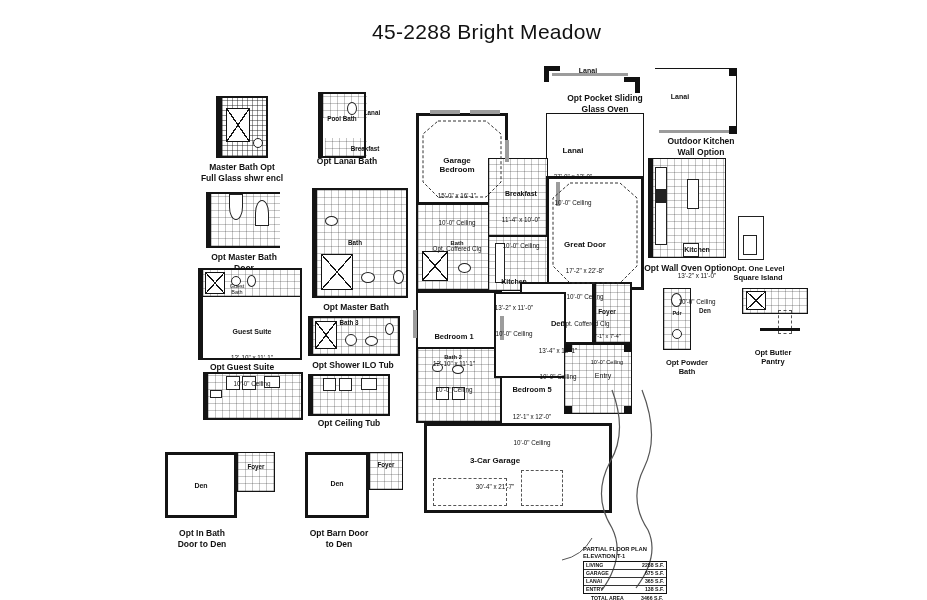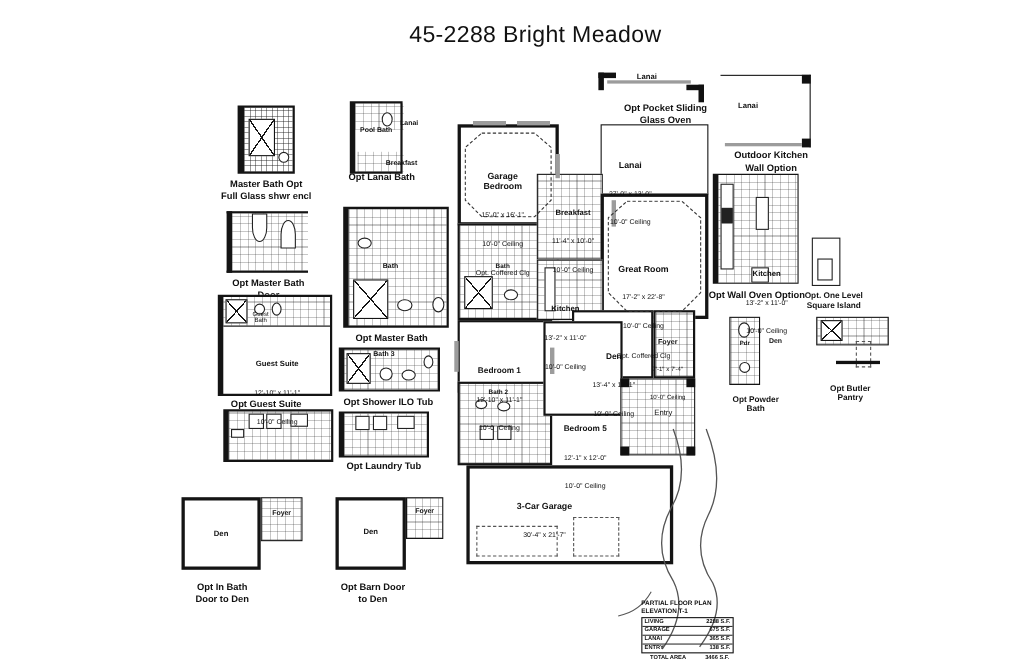--- a/index.html
+++ b/index.html
@@ -109,21 +109,21 @@
     <div class="fixr" style="left:34px;top:2px;width:14px;height:14px"></div>
     <div class="fixr" style="left:56px;top:2px;width:16px;height:12px"></div>
     <div class="fixr" style="left:2px;top:16px;width:12px;height:8px"></div>
   </div>
 
   <div class="room hatchlt" style="left:308px;top:374px;width:82px;height:42px;border-left-width:5px">
     <div class="fixr" style="left:10px;top:2px;width:13px;height:13px"></div>
     <div class="fixr" style="left:26px;top:2px;width:13px;height:13px"></div>
     <div class="fixr" style="left:48px;top:2px;width:16px;height:12px"></div>
   </div>
-  <div class="cap" style="left:304px;top:418px;width:90px">Opt Laundry Tub</div>
+  <div class="cap" style="left:304px;top:418px;width:90px">Opt Ceiling Tub</div>
 
   <div class="room" style="left:165px;top:452px;width:72px;height:66px;border-width:3px"></div>
   <div class="abs hatchlt" style="left:237px;top:452px;width:38px;height:40px;border:1.5px solid #141414;box-sizing:border-box"></div>
   <div class="tiny" style="left:186px;top:482px;width:30px;font-size:7px">Den</div>
   <div class="tiny" style="left:240px;top:464px;width:32px">Foyer</div>
   <div class="cap" style="left:166px;top:528px;width:72px">Opt In Bath
 Door to Den</div>
 
   <div class="room" style="left:305px;top:452px;width:64px;height:66px;border-width:3px"></div>
   <div class="abs hatchlt" style="left:369px;top:452px;width:34px;height:38px;border:1.5px solid #141414;box-sizing:border-box"></div>
@@ -253,21 +253,21 @@
     <div class="rname">Lanai</div>
     <div class="rdim">27'-0" x 13'-0"</div>
     <div class="rdim">10'-0" Ceiling</div>
   </div>
   <div class="rlbl" style="left:486px;top:172px;width:70px">
     <div class="rname" style="font-size:7px">Breakfast</div>
     <div class="rdim">11'-4" x 10'-0"</div>
     <div class="rdim">10'-0" Ceiling</div>
   </div>
   <div class="rlbl" style="left:550px;top:222px;width:70px">
-    <div class="rname">Great Room</div>
+    <div class="rname">Great Door</div>
     <div class="rdim">17'-2" x 22'-8"</div>
     <div class="rdim">10'-0" Ceiling</div>
     <div class="rdim">Opt. Coffered Clg</div>
   </div>
   <div class="rlbl" style="left:482px;top:260px;width:64px">
     <div class="rname" style="font-size:7px">Kitchen</div>
     <div class="rdim">13'-2" x 11'-0"</div>
     <div class="rdim">10'-0" Ceiling</div>
   </div>
   <div class="tiny" style="left:442px;top:240px;width:30px;font-size:5.8px">Bath</div>

